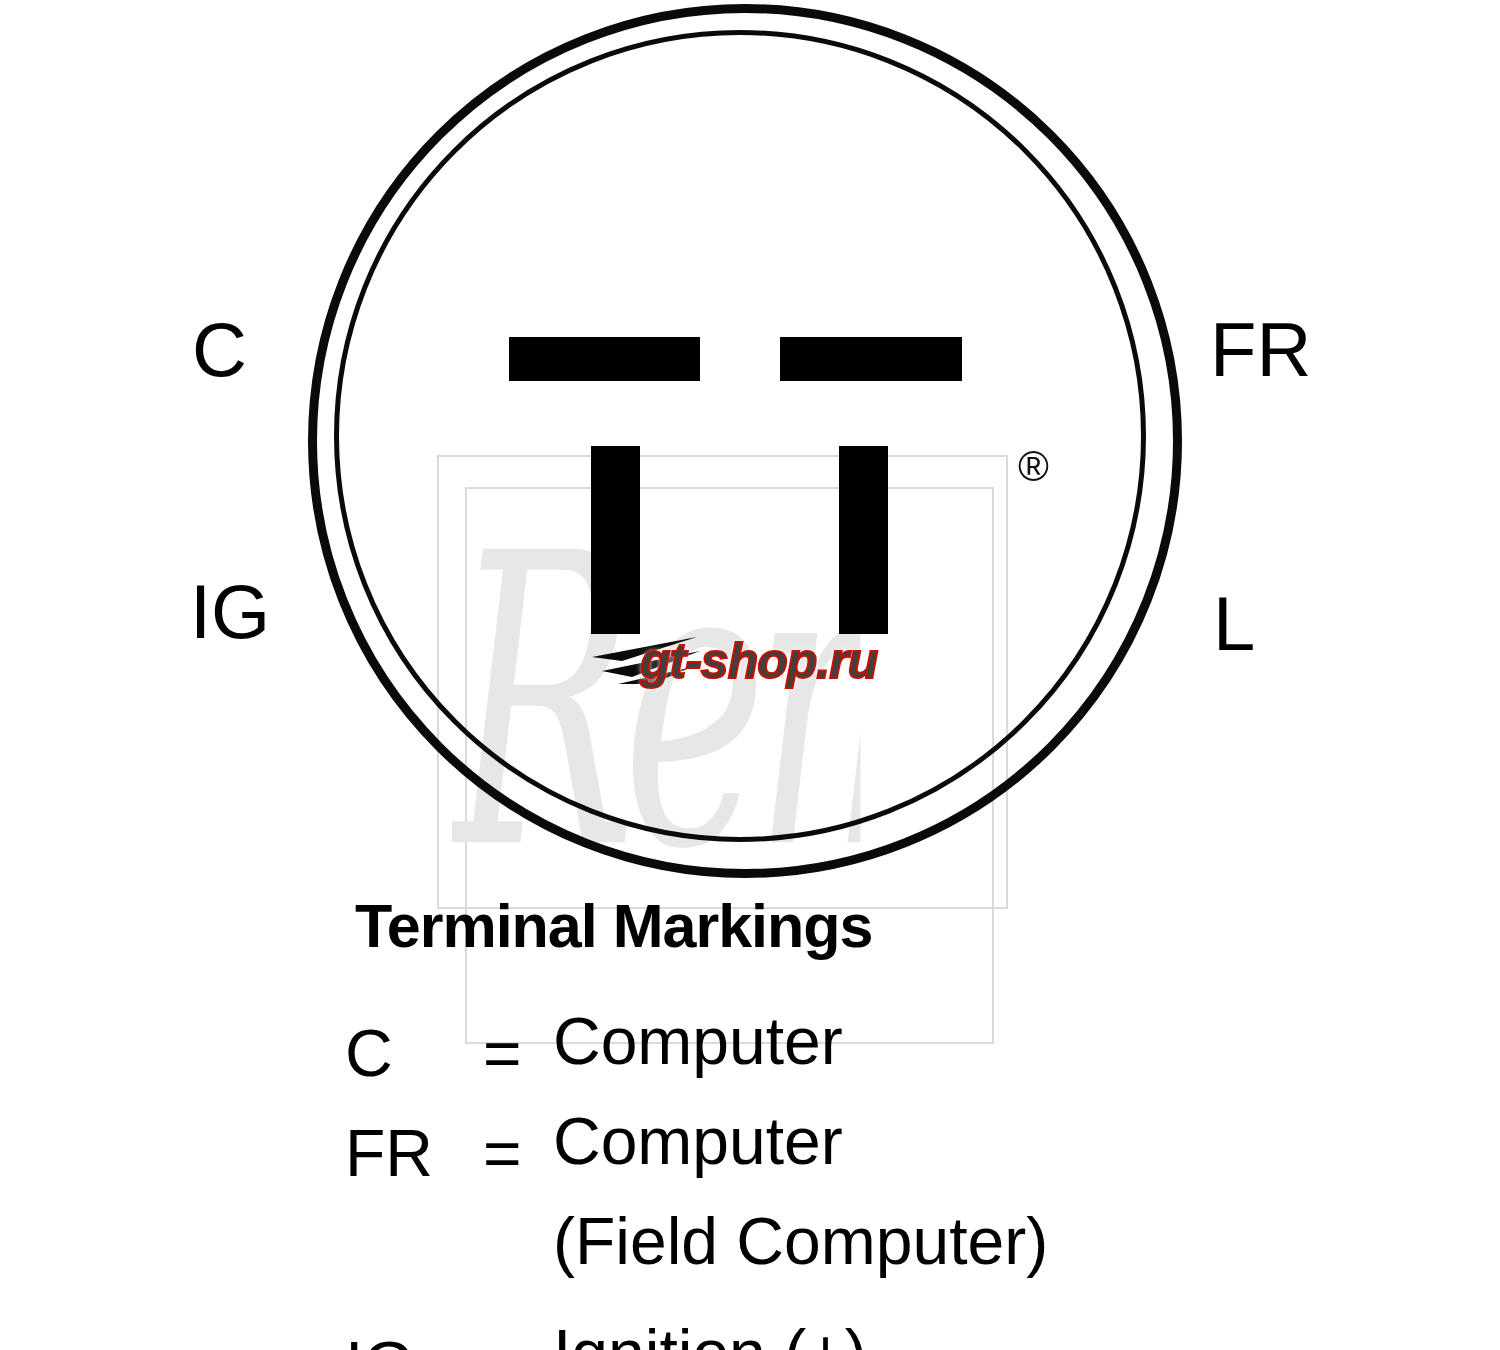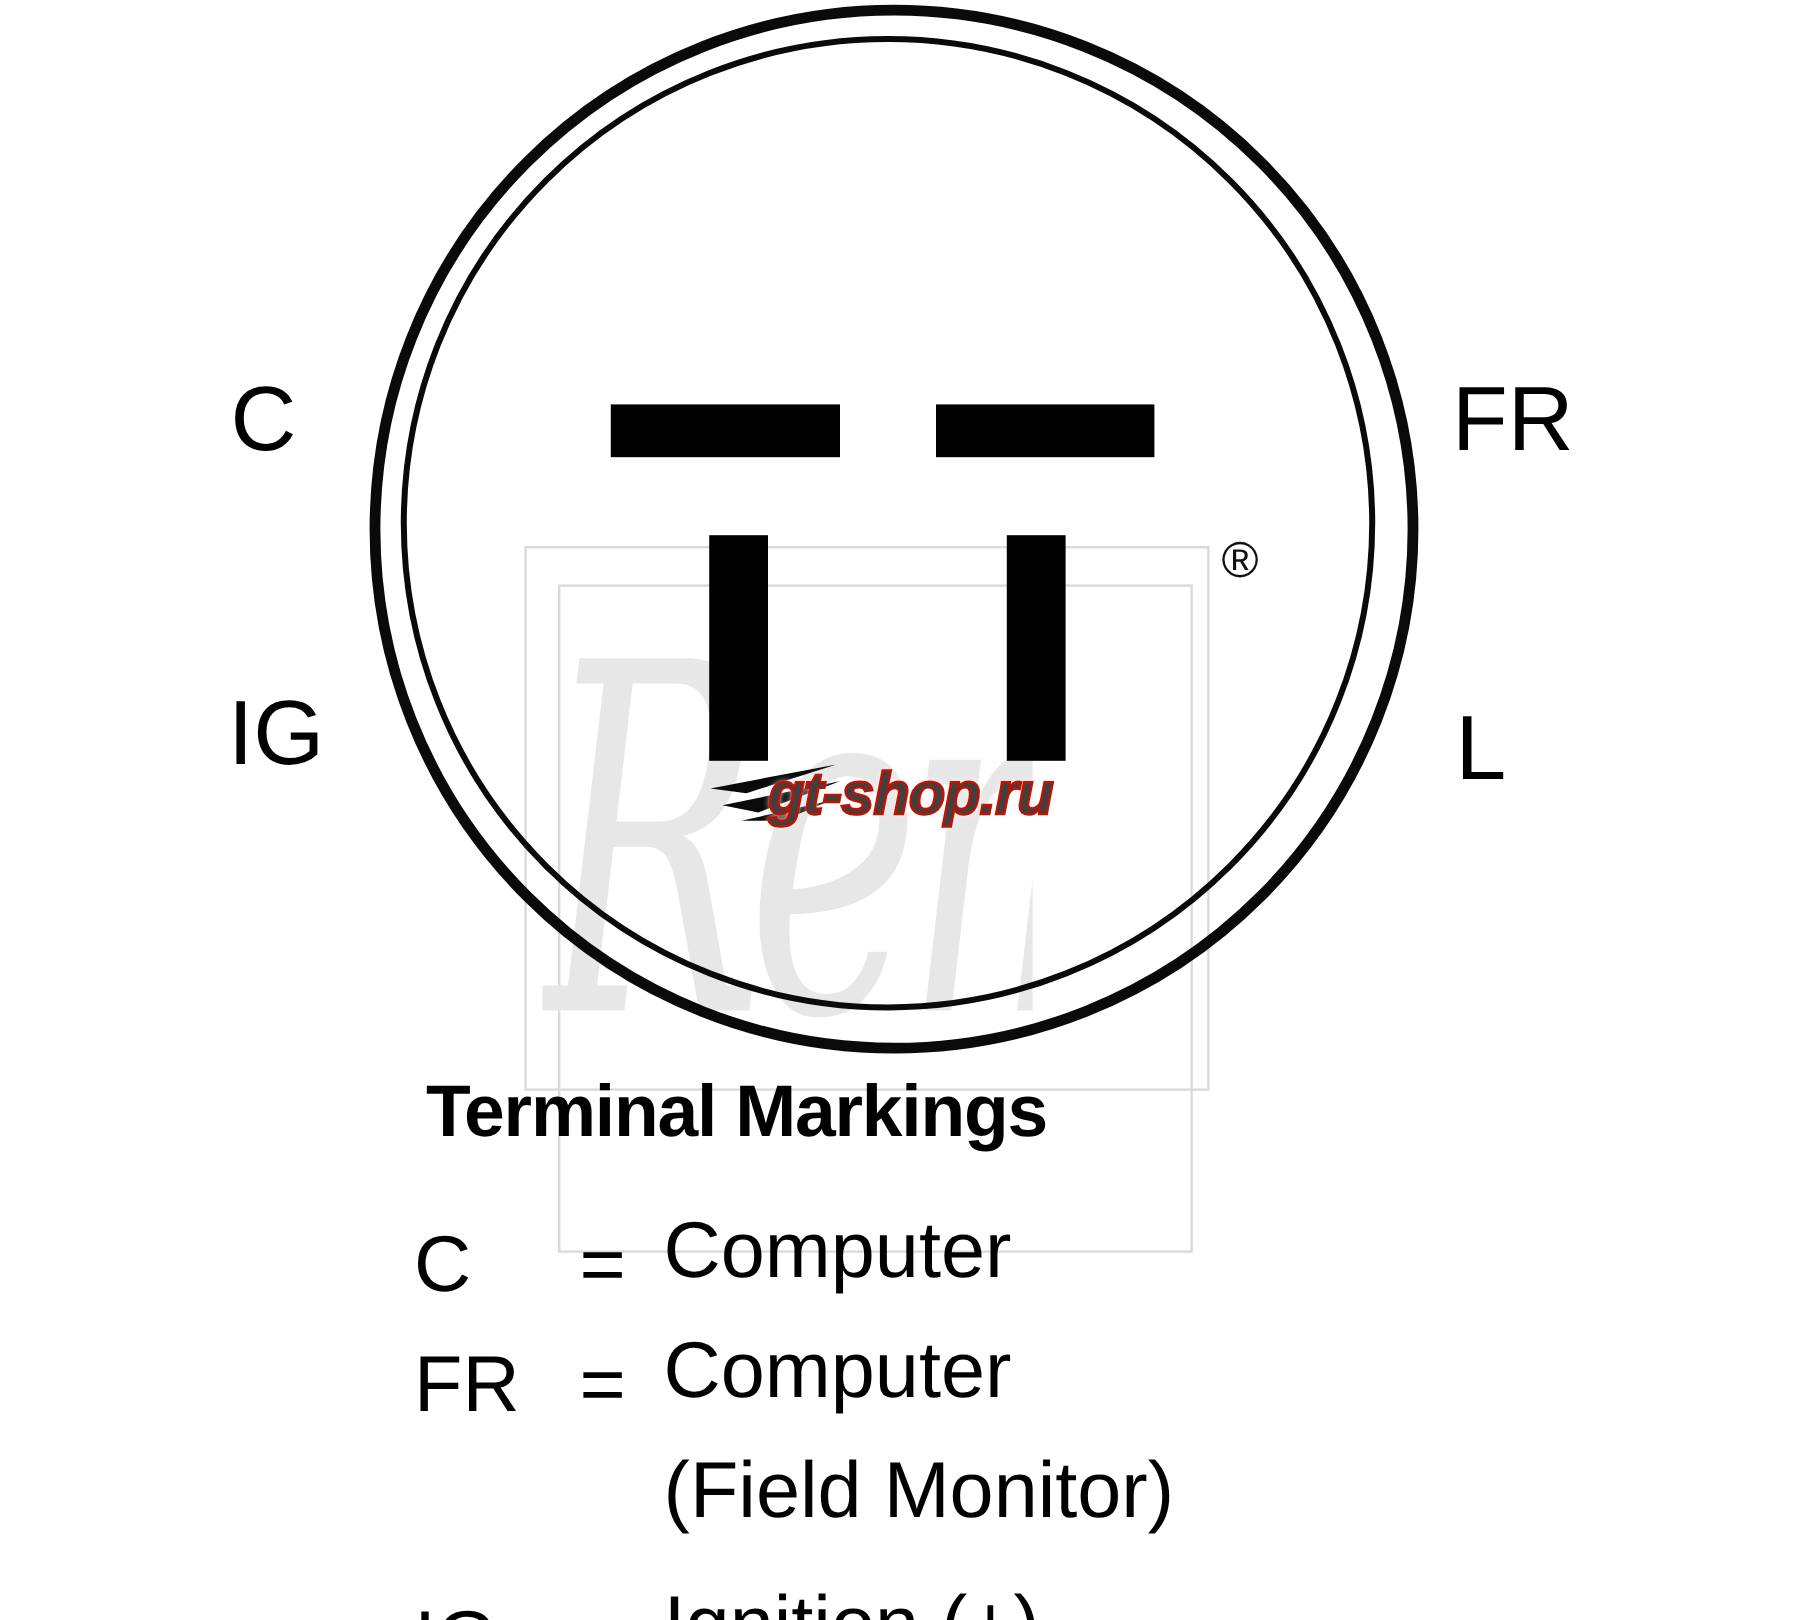--- a/index.html
+++ b/index.html
@@ -205,21 +205,21 @@
       <span class="def">Computer</span>
     </div>
     <div class="legend-row legend-row-2">
       <span class="term">FR</span>
       <span class="eq">=</span>
       <span class="def">Computer</span>
     </div>
     <div class="legend-row legend-row-3">
       <span class="term"></span>
       <span class="eq"></span>
-      <span class="def">(Field Monitor)</span>
+      <span class="def">(Field Computer)</span>
     </div>
     <div class="legend-row legend-row-4">
       <span class="term">IG</span>
       <span class="eq">=</span>
       <span class="def">Ignition (+)</span>
     </div>
   </div>
 
 </div>
 

